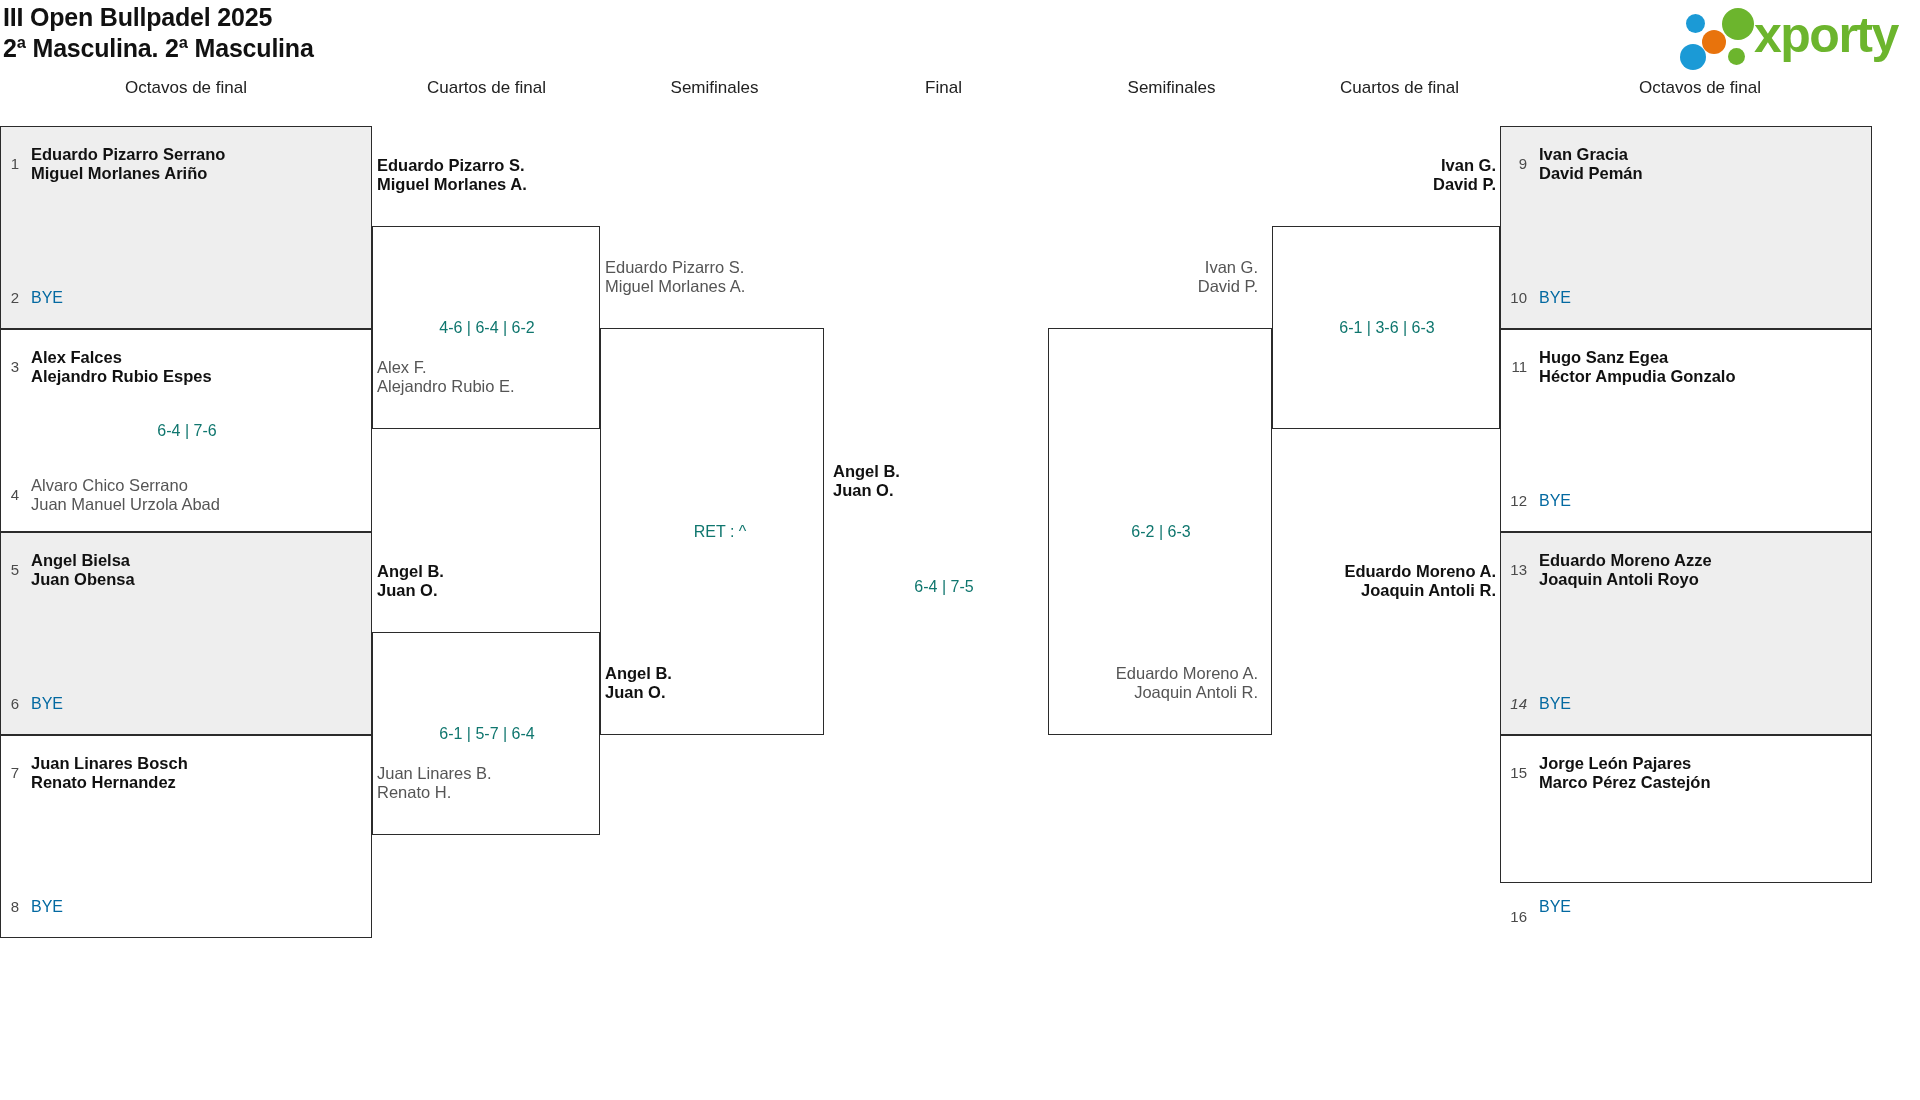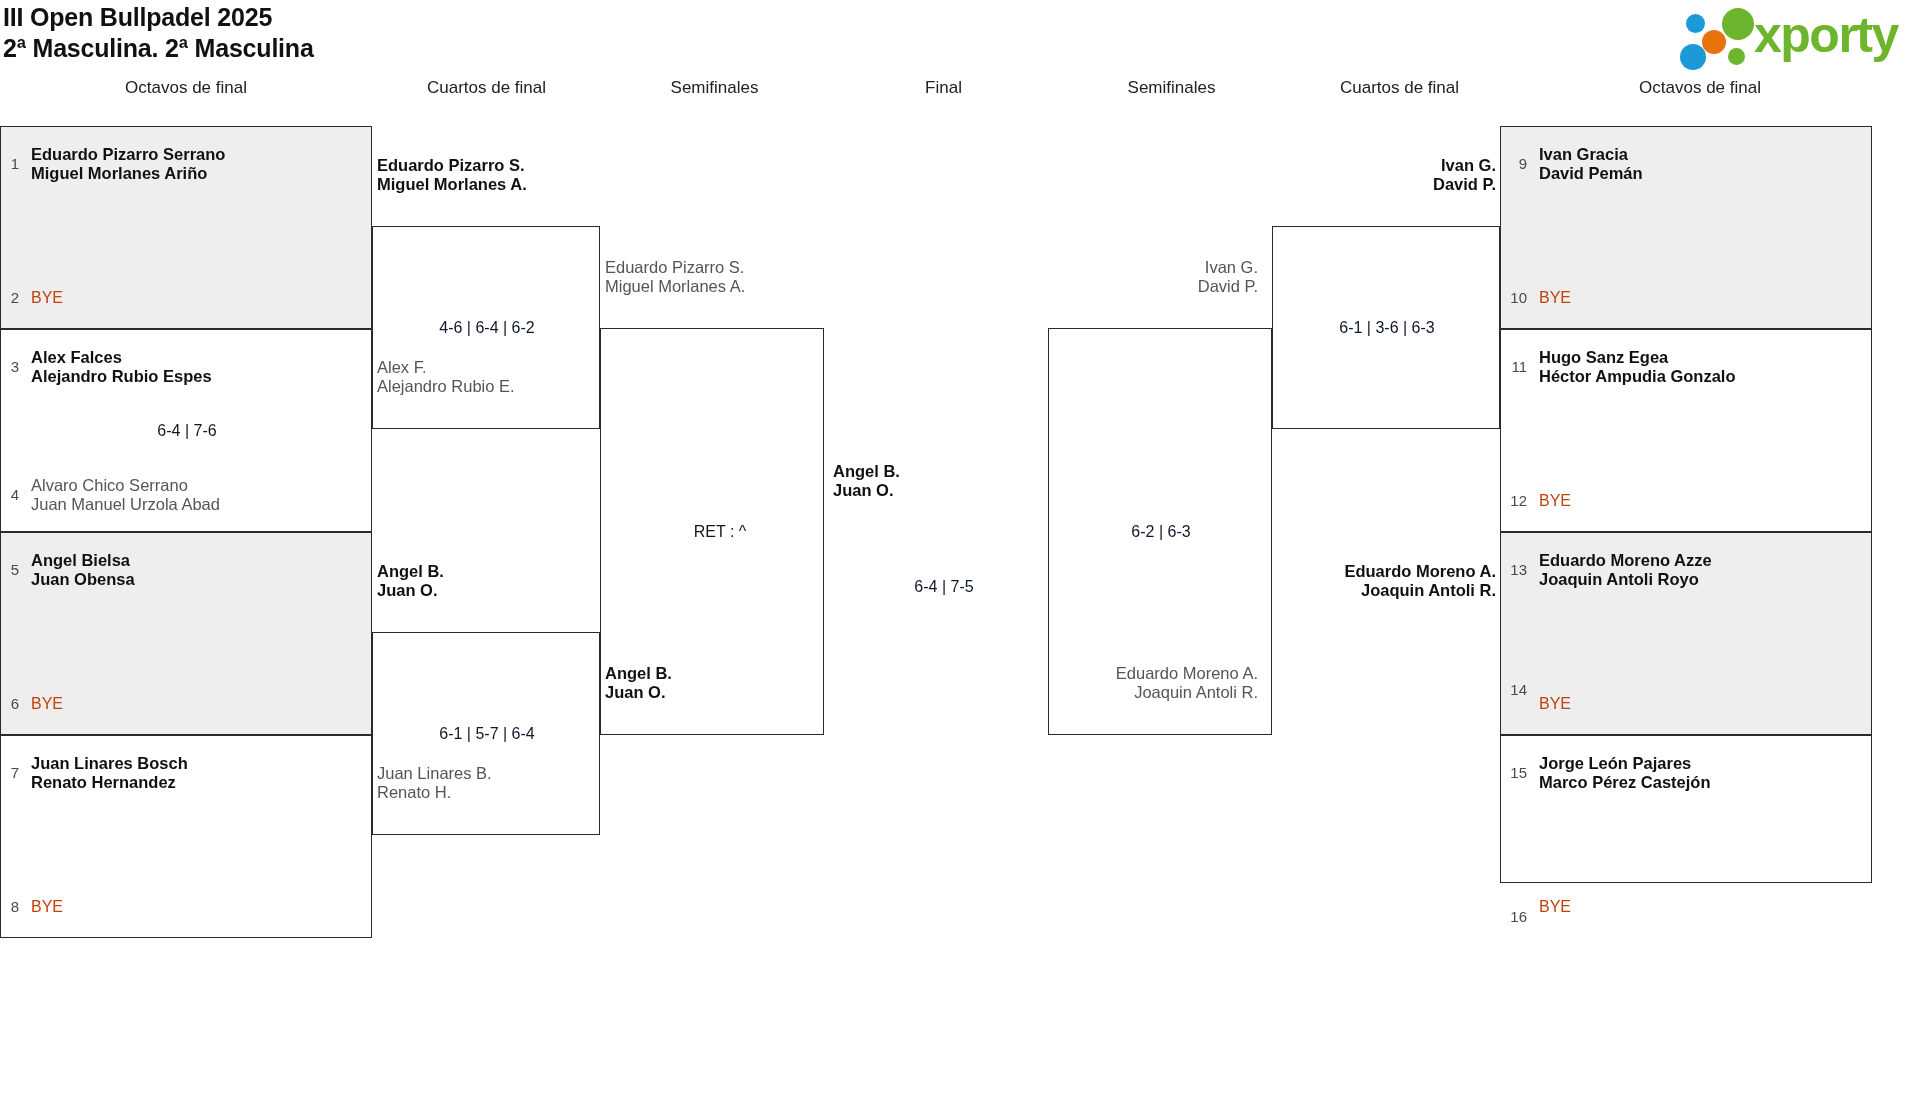--- a/index.html
+++ b/index.html
@@ -28,22 +28,22 @@
   .shade{background:#eeeeee;}
   .plain{background:#ffffff;}
 
   
   .seed{position:absolute;font-size:15px;color:#4a4a4a;width:22px;text-align:right;}
   
   .pl{position:absolute;font-size:16.5px;line-height:1.18;white-space:nowrap;}
   .pl.win{font-weight:700;color:#111;}
   .pl.lose{font-weight:400;color:#555;}
   .pl.r{text-align:right;}
-  .bye{position:absolute;font-size:16px;color:#c2410c;}
-  .score{position:absolute;font-size:16px;color:#0f172a;text-align:center;white-space:nowrap;}
+  .bye{position:absolute;font-size:16px;color:#0369a1;}
+  .score{position:absolute;font-size:16px;color:#0f766e;text-align:center;white-space:nowrap;}
 </style>
 </head>
 <body>
 
 <div class="page">
 
   <div class="title">
     <div>III Open Bullpadel 2025</div>
     <div>2ª Masculina. 2ª Masculina</div>
   </div>
@@ -195,21 +195,21 @@
     <span class="seed" style="left:4px;top:162px;">12</span>
     <span class="bye" style="left:38px;top:162px;">BYE</span>
   </div>
 
   <div class="box shade" style="left:1500px;top:532px;width:372px;height:203px;">
     <span class="seed" style="left:4px;top:28px;">13</span>
     <span class="pl win" style="left:38px;top:18px;">
       <span>Eduardo Moreno Azze</span><br>
       <span>Joaquin Antoli Royo</span>
     </span>
-    <span class="seed" style="left:4px;top:148px;">14</span>
+    <span class="seed" style="left:4px;top:162px;font-style:italic;">14</span>
     <span class="bye" style="left:38px;top:162px;">BYE</span>
   </div>
 
   <div class="box plain" style="left:1500px;top:735px;width:372px;height:148px;">
     <span class="seed" style="left:4px;top:28px;">15</span>
     <span class="pl win" style="left:38px;top:18px;">
       <span>Jorge León Pajares</span><br>
       <span>Marco Pérez Castejón</span>
     </span>
     <span class="seed" style="left:4px;top:162px;margin-top:10px;">16</span>

